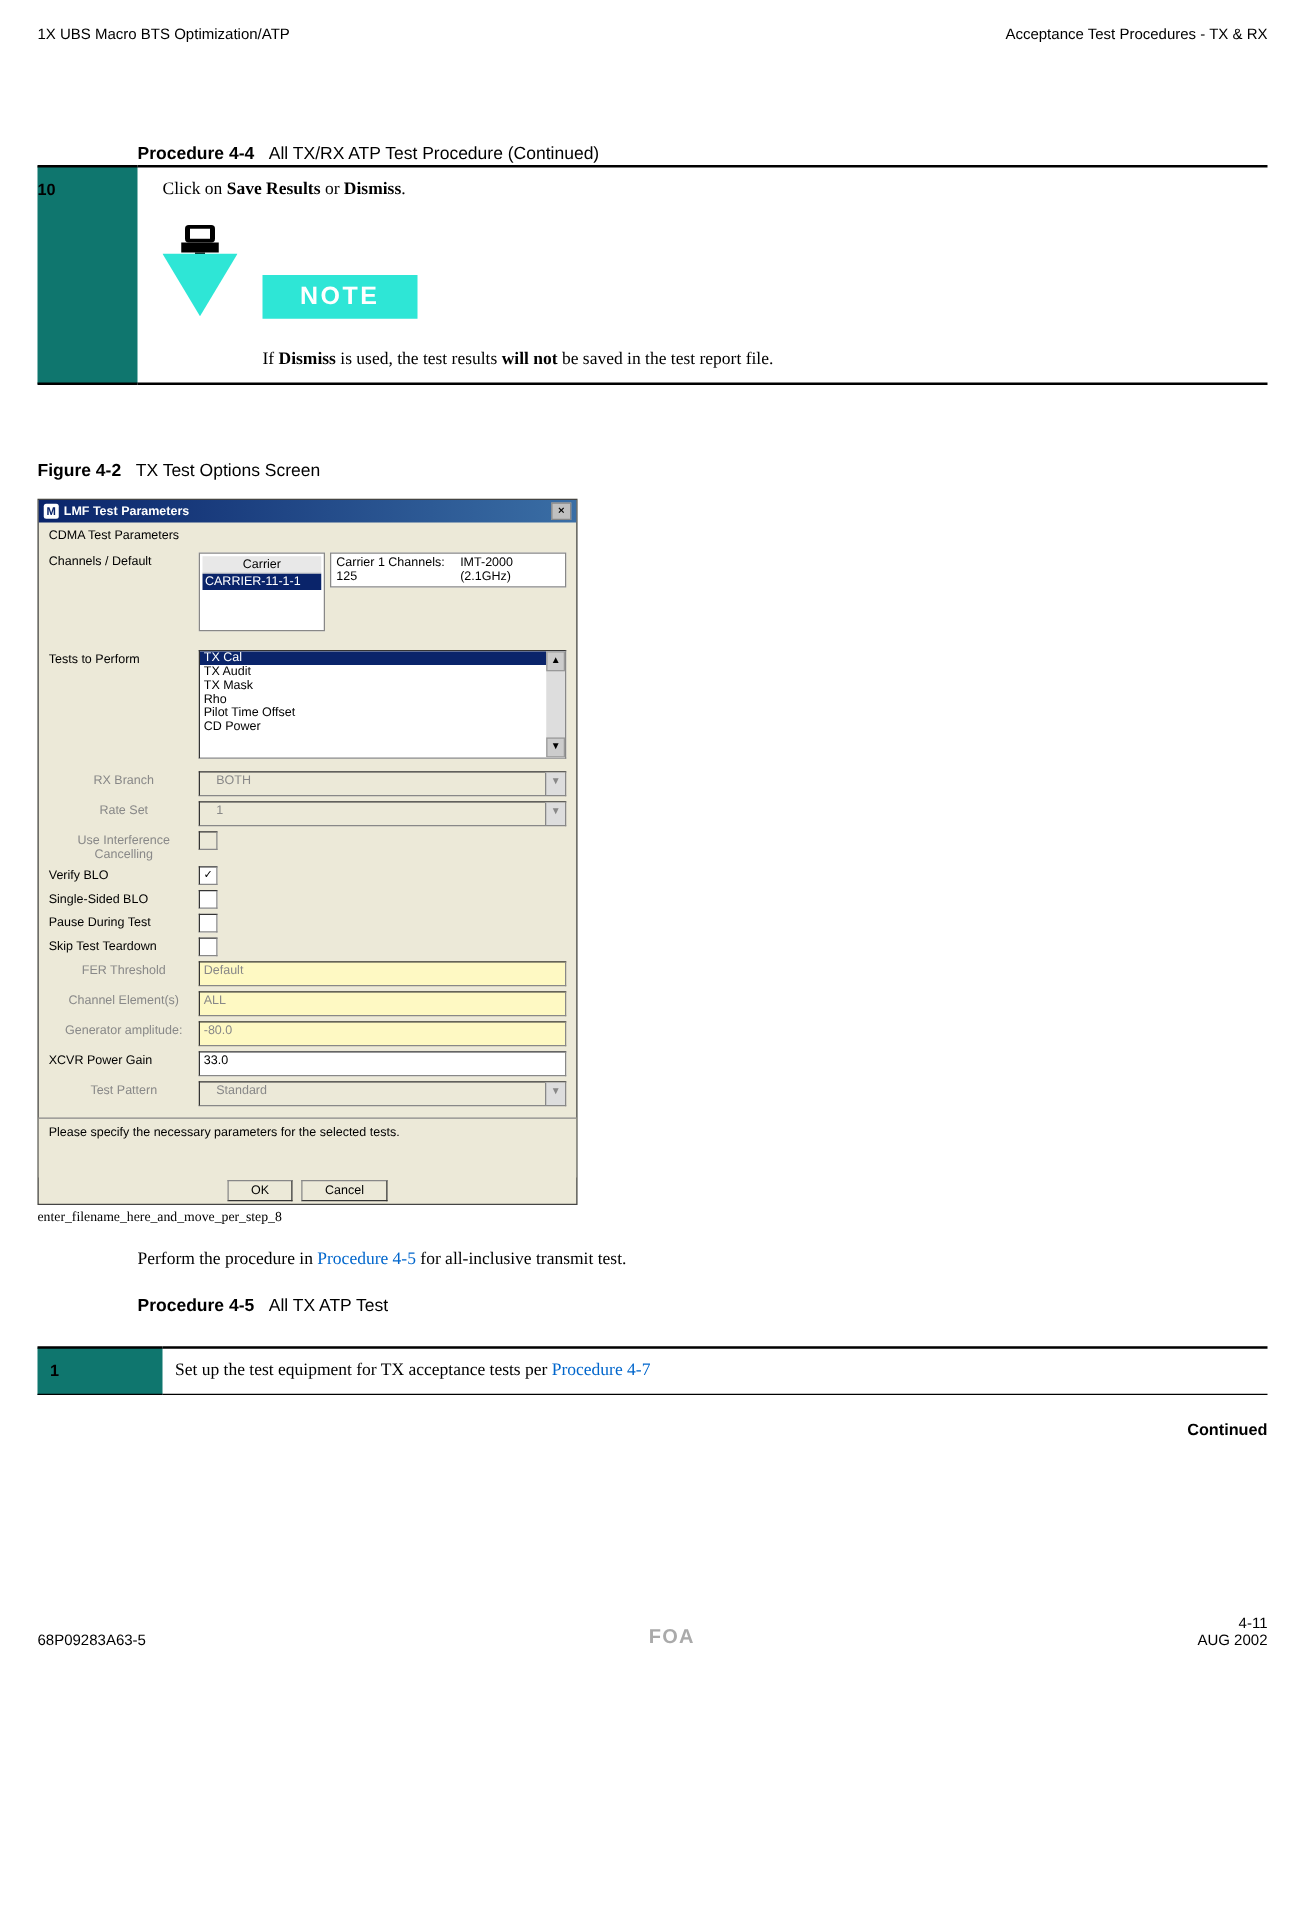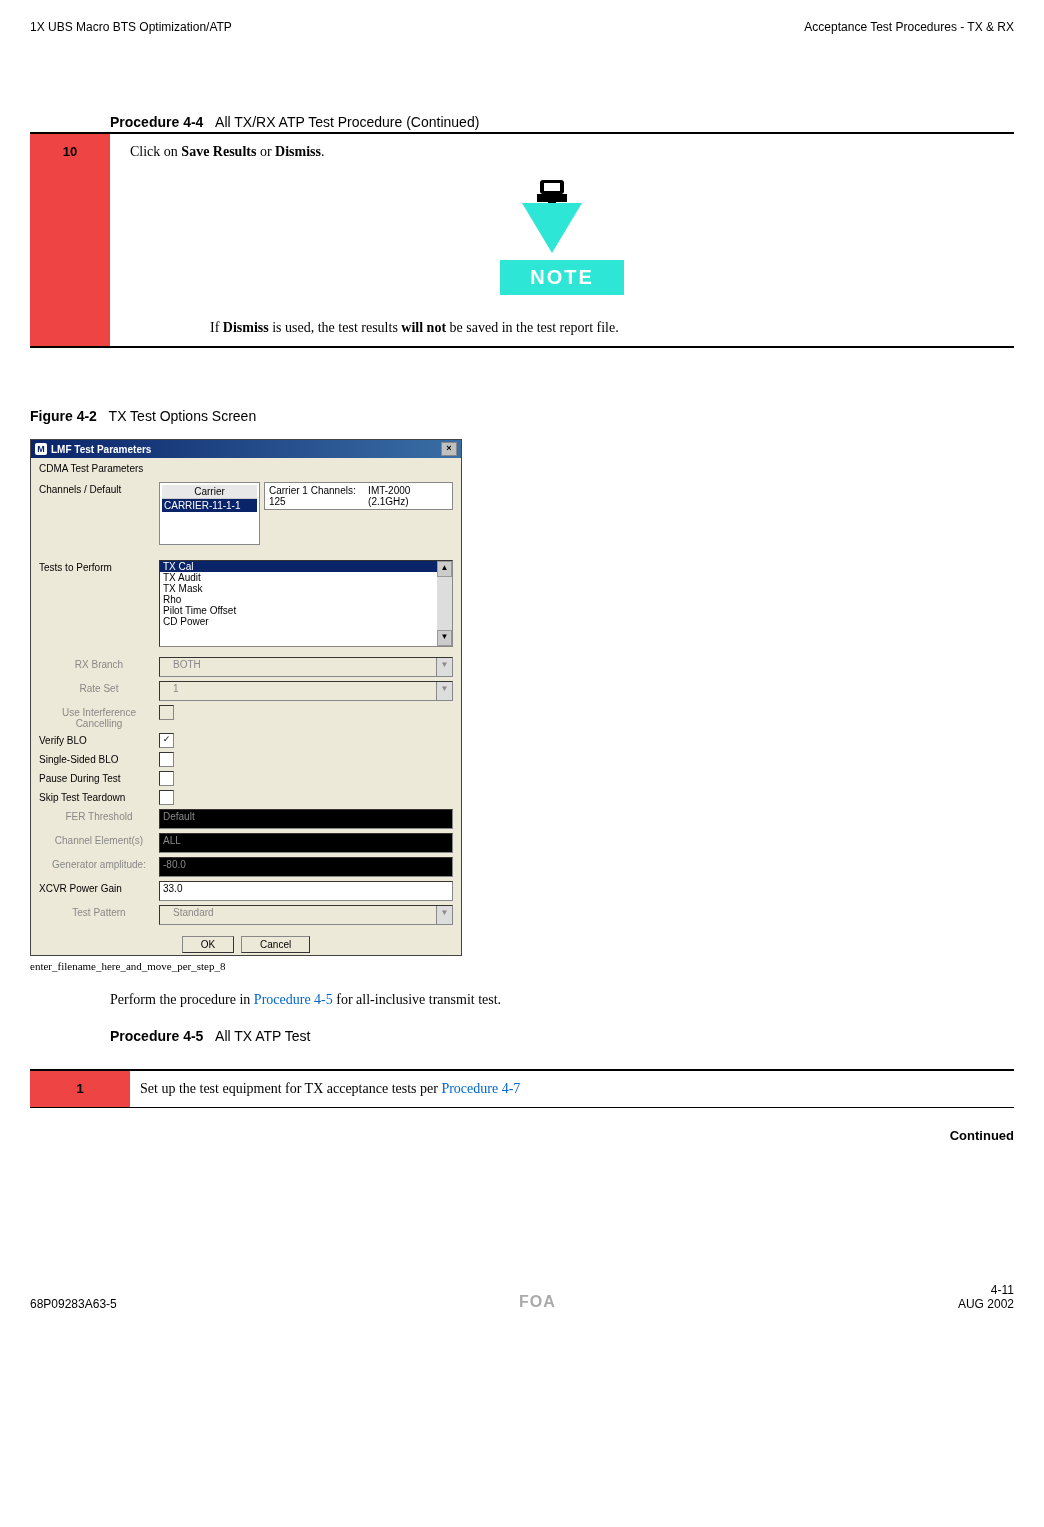--- a/index.html
+++ b/index.html
@@ -26,36 +26,35 @@
       font-weight: bold;
     }
     .procedure-table {
       width: 100%;
       border-collapse: collapse;
       border-top: 2px solid #000;
       border-bottom: 2px solid #000;
     }
     .step-cell {
       width: 80px;
-      background: #ef4444;
-      text-align: center;
+      background: #0f766e;
+      text-align: left;
       font-weight: bold;
       vertical-align: top;
       padding: 10px 0;
       border-bottom: 1px solid #000;
     }
     .content-cell {
       padding: 10px 20px 10px 20px;
       border-bottom: 1px solid #000;
     }
     .note-row {
       display: flex;
-      align-items: center;
+      align-items: flex-end;
       margin: 15px 0 25px 0;
-      flex-direction: column;
     }
     .clamp-icon {
       width: 60px;
       height: 80px;
       position: relative;
       margin-right: 20px;
     }
     .note-badge {
       background: #2ee6d6;
       color: #fff;
@@ -197,21 +196,21 @@
       font-size: 8px;
     }
     .lmf-input {
       border: 1px inset #888;
       background: #fff;
       flex: 1;
       padding: 1px 3px;
       height: 16px;
     }
     .lmf-input.disabled {
-      background: #000000;
+      background: #fef9c3;
       color: #888;
     }
     .lmf-checkbox {
       width: 13px;
       height: 13px;
       border: 1px inset #888;
       background: #fff;
       display: inline-block;
       text-align: center;
       line-height: 11px;
@@ -452,20 +451,21 @@
 
     <div class="lmf-row">
       <div class="lmf-label disabled">Test Pattern</div>
       <div class="lmf-dropdown disabled">
         <span>Standard</span>
         <div class="lmf-dropdown-arrow">▼</div>
       </div>
     </div>
 
   </div>
+  <div class="lmf-status">Please specify the necessary parameters for the selected tests.</div>
   <div class="lmf-buttons">
     <span class="lmf-button">OK</span>
     <span class="lmf-button">Cancel</span>
   </div>
 </div>
 
 <div class="caption-text">enter_filename_here_and_move_per_step_8</div>
 
 <div class="body-text">
   <span>Perform the procedure in </span><span class="link">Procedure 4-5</span><span> for all-inclusive transmit test.</span>

